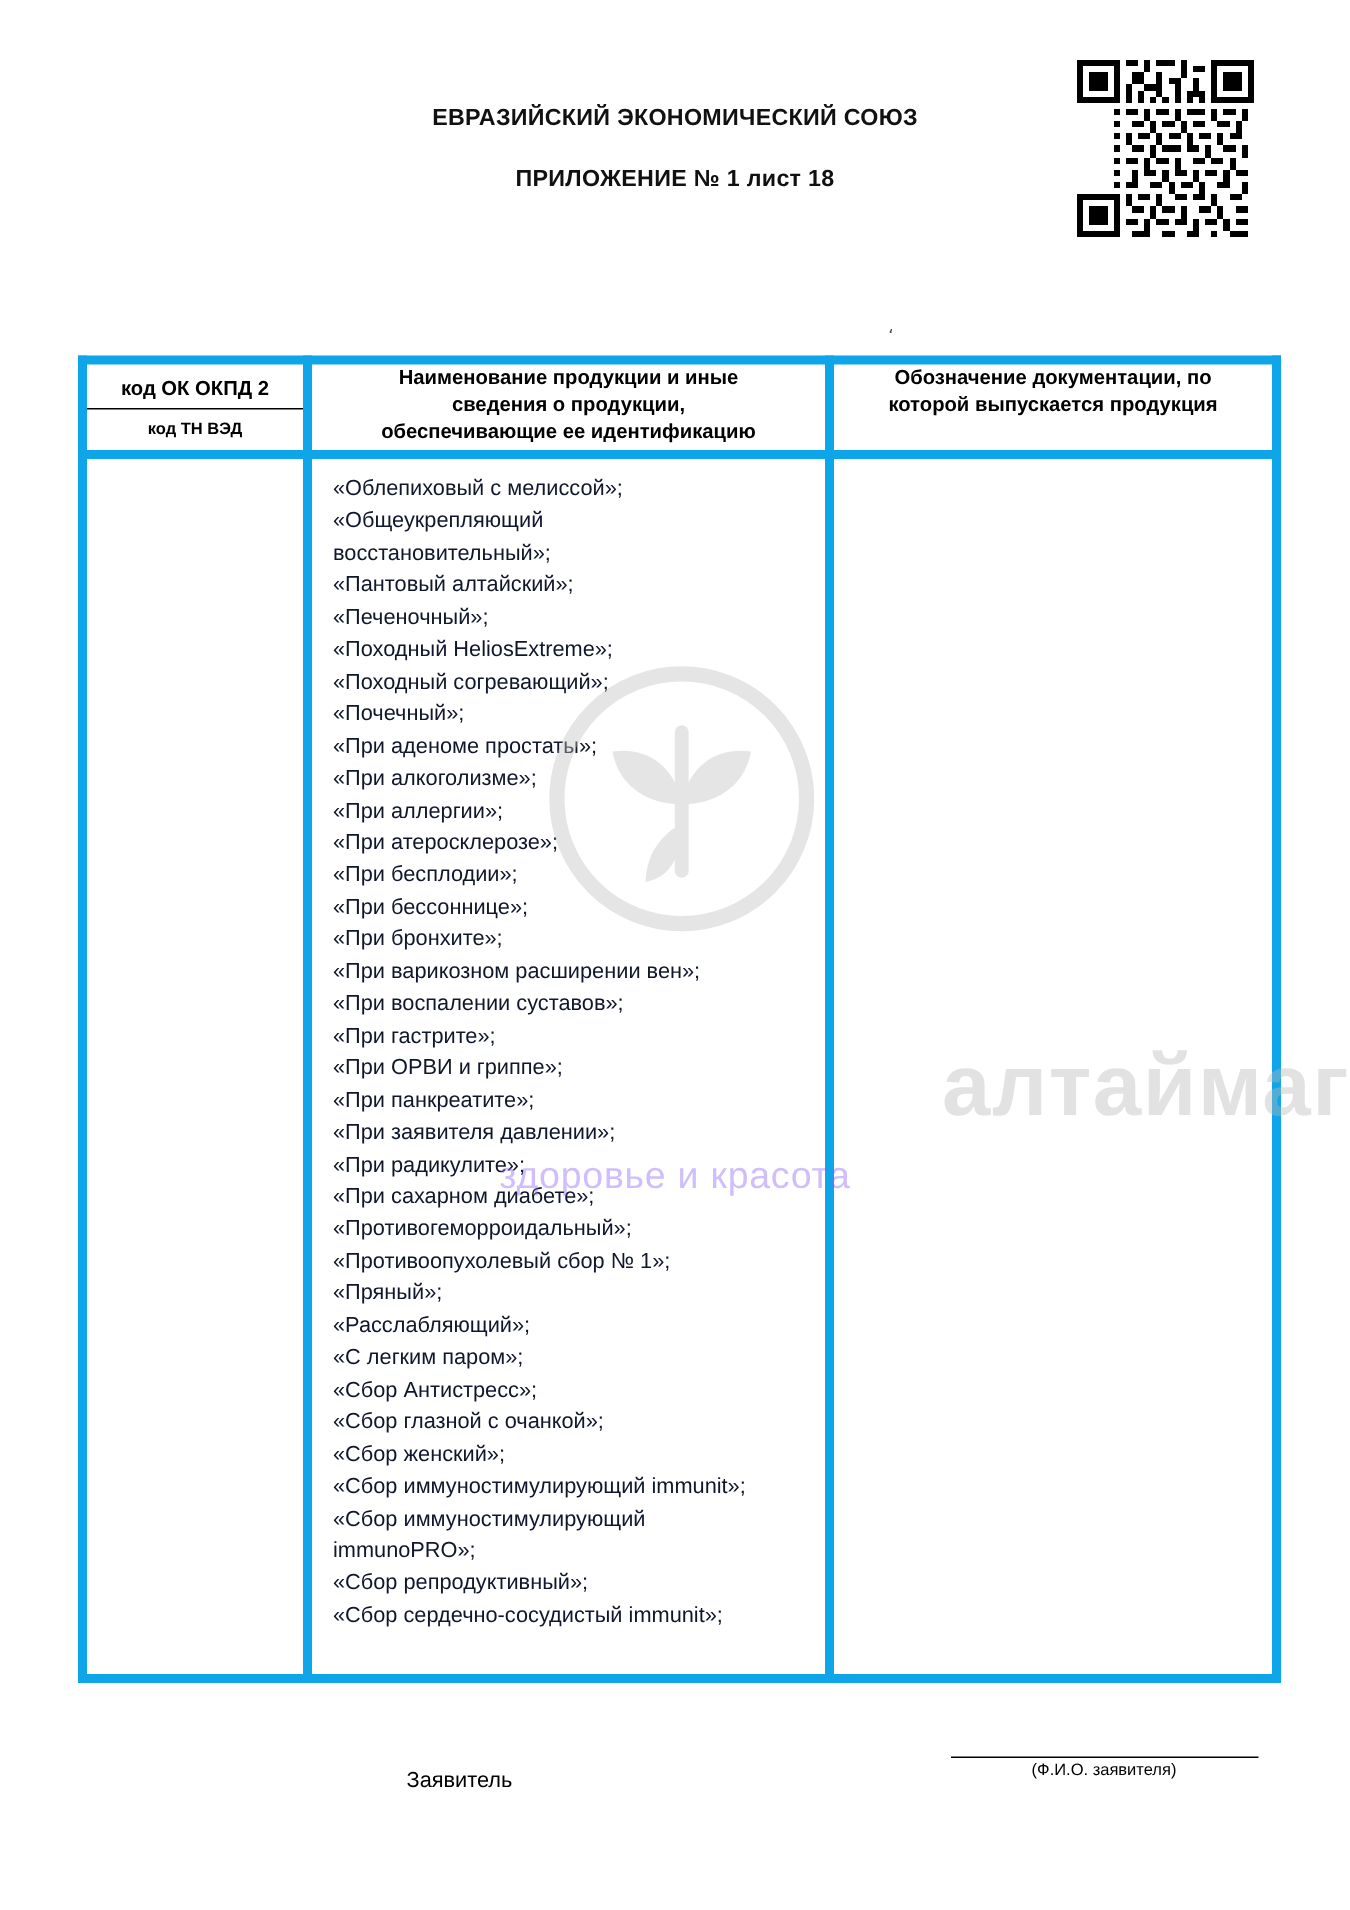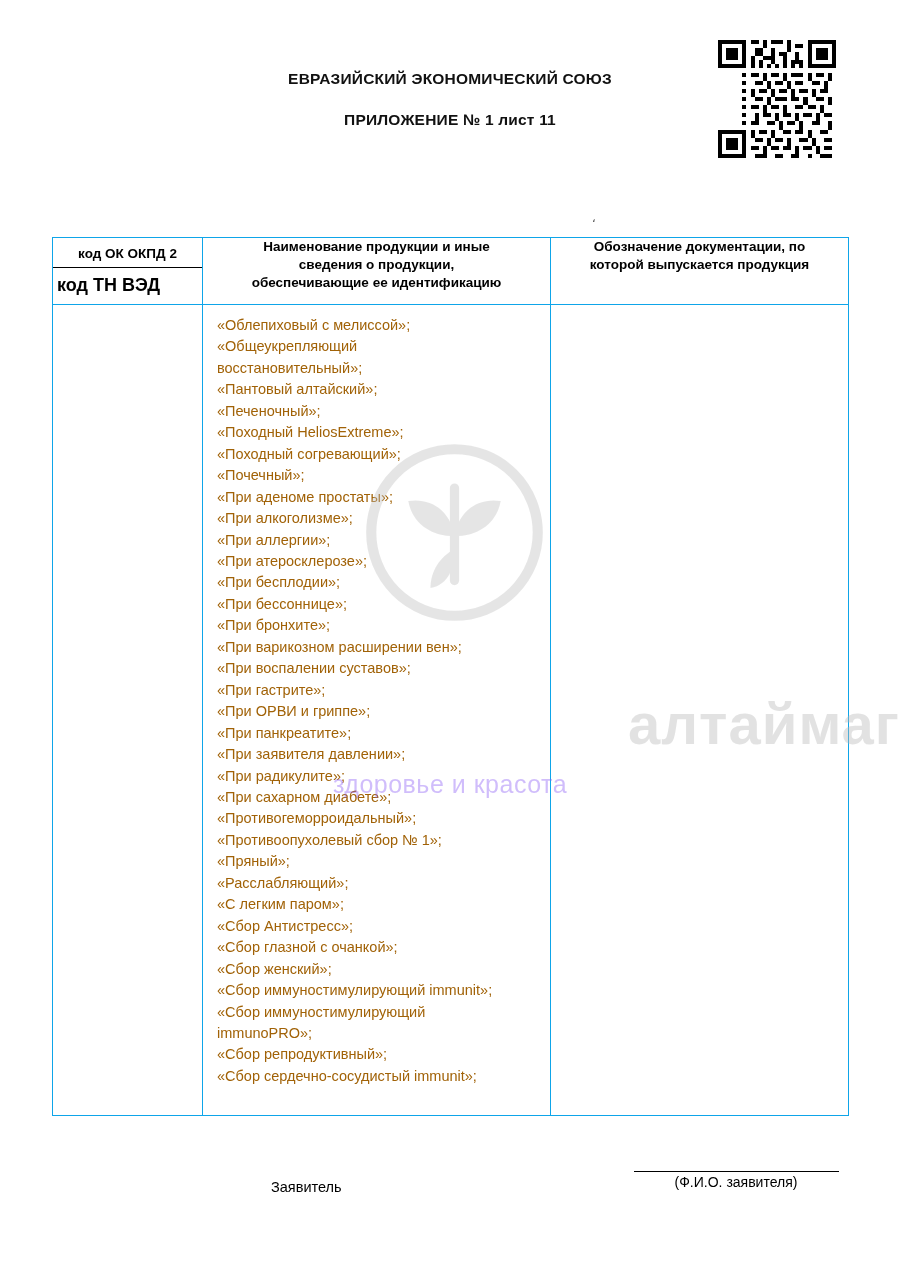--- a/index.html
+++ b/index.html
@@ -58,21 +58,21 @@
   
   .doc-table {
     position: absolute;
     top: 237px;
     left: 52px;
     width: 796px;
     border-collapse: collapse;
     table-layout: fixed;
   }
   .doc-table td, .doc-table th {
-    border: 1px solid #0ea5e9;
+    border: 6px solid #0ea5e9;
     vertical-align: top;
     padding: 0;
   }
   .col-a { width: 150px; }
   .col-b { width: 348px; }
   .col-c { width: 298px; }
 
   .th-cell {
     text-align: center;
     font-weight: bold;
@@ -82,39 +82,39 @@
   }
   .th-split-top {
     border-bottom: 1px solid #000;
     padding: 8px 4px 6px 4px;
     text-align: center;
     font-weight: bold;
     font-size: 13.5px;
   }
   .th-split-bottom {
     padding: 7px 4px 8px 4px;
-    text-align: left;
+    text-align: center;
     font-weight: bold;
-    font-size: 18px;
+    font-size: 11px;
   }
   .th-stack { padding: 0; }
   .th-stack .th-split-top,
   .th-stack .th-split-bottom { display: block; }
 
   .body-cell {
     height: 810px;
     padding: 0;
   }
   .prod-list {
     list-style: none;
     margin: 0;
     padding: 10px 10px 6px 14px;
     font-size: 14.5px;
     line-height: 1.48;
-    color: #a16207;
+    color: #0f172a;
   }
   .prod-list li {
     white-space: pre-wrap;
   }
 
   
   .watermark {
     position: absolute;
     top: 440px;
     left: 0;
@@ -197,21 +197,21 @@
   .name-text {
     font-size: 14.5px;
     line-height: 1.35;
   }
   .name-line {
     border-bottom: 1px solid #000;
     width: 205px;
     margin: 1px auto 0 auto;
   }
   .name-caption {
-    font-size: 14px;
+    font-size: 11px;
     margin-top: 2px;
   }
   .tick {
     position: absolute;
     left: 592px;
     top: 212px;
     font-size: 11px;
     color: #444;
   }
 </style>
@@ -351,21 +351,21 @@
           <rect x="14" y="28" width="2" height="1"></rect>
         <rect x="18" y="28" width="2" height="1"></rect>
           <rect x="22" y="28" width="1" height="1"></rect>
         <rect x="25" y="28" width="3" height="1"></rect>
       </g>
     </svg>
   </div>
 
   <div class="header">
     <div class="header-line l1">ЕВРАЗИЙСКИЙ ЭКОНОМИЧЕСКИЙ СОЮЗ</div>
-    <div class="header-line">ПРИЛОЖЕНИЕ № 1 лист 11</div>
+    <div class="header-line">ПРИЛОЖЕНИЕ № 1 лист 18</div>
   </div>
 
   <div class="tick">،</div>
 
   <table class="doc-table">
     <colgroup>
       <col class="col-a">
         <col class="col-b">
         <col class="col-c">
     </colgroup>

